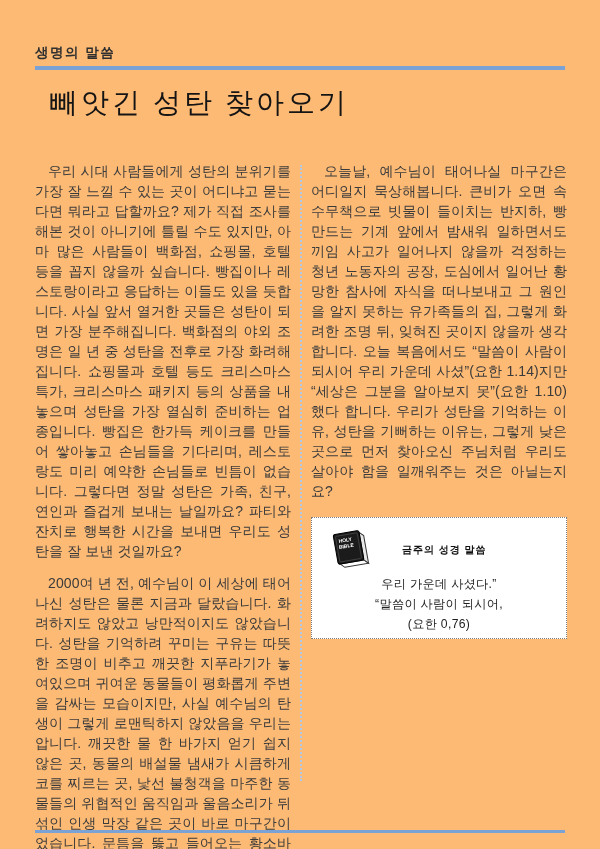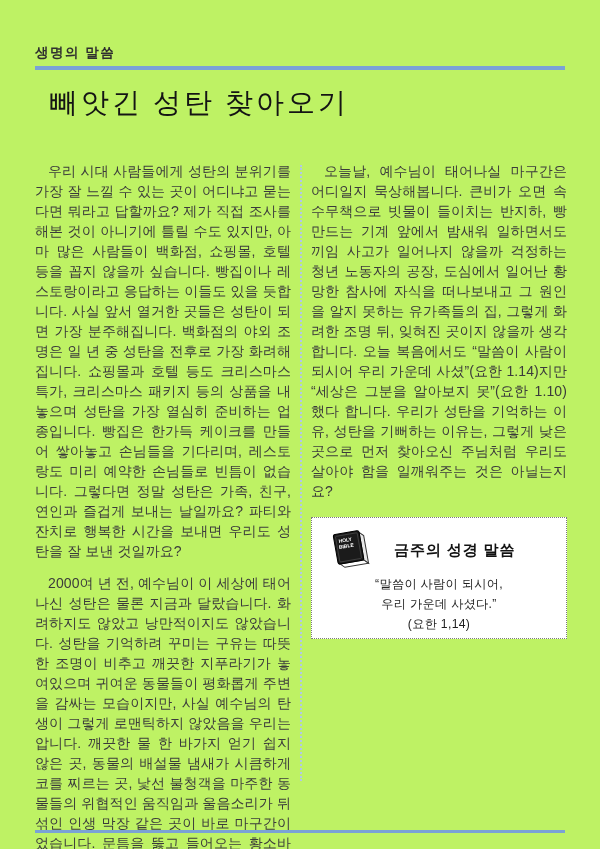--- a/index.html
+++ b/index.html
@@ -1,20 +1,20 @@
 <!DOCTYPE html>
 <html><head>
 <meta charset="utf-8">
 <style>
   html, body { margin: 0; padding: 0; background: #ffffff; }
   .page {
     position: relative;
     width: 600px;
     height: 849px;
-    background: #bef264;
+    background: #fdba74;
     font-family: "Liberation Sans", "DejaVu Sans", sans-serif;
     color: #3b3b3b;
     overflow: hidden;
   }
 
   
   .section-label {
     position: absolute;
     left: 35px; top: 44px;
     font-size: 13.5px;
@@ -83,26 +83,25 @@
     background: #ffffff;
     padding: 8px 6px 0 6px;
   }
   .box-head {
     display: flex;
     align-items: center;
     margin-left: 10px;
   }
   .bible { width: 46px; height: 48px; flex: 0 0 auto; }
   .box-title {
-    margin-left: 20px;
-    font-size: 15px;
+    margin-left: 28px;
+    font-size: 10px;
     font-weight: 700;
     letter-spacing: 1px;
     color: #111111;
-    font-family: Liberation Serif, serif;
   }
   .verse {
     margin-top: 0px;
     text-align: center;
     font-size: 12.2px;
     line-height: 20px;
     font-weight: 500;
     color: #1e1e1e;
     letter-spacing: 0.3px;
   }
@@ -150,23 +149,23 @@
                 </text>
                 <text x="19" y="21" text-anchor="middle" font-size="5" fill="#ffffff" font-family="Liberation Sans, sans-serif" font-weight="bold">
                   <tspan>BIBLE</tspan>
                 </text>
               </g>
             </svg>
           </span>
           <span class="box-title">금주의 성경 말씀</span>
         </div>
         <div class="verse">
+          <div>우리 가운데 사셨다.”</div>
           <div>“말씀이 사람이 되시어,</div>
-          <div>우리 가운데 사셨다.”</div>
-          <div>(요한 1,14)</div>
+          <div>(요한 0,76)</div>
         </div>
       </div>
     </div>
 
   </div>
 
   <div class="bottom-rule"></div>
 
 </div>
 

